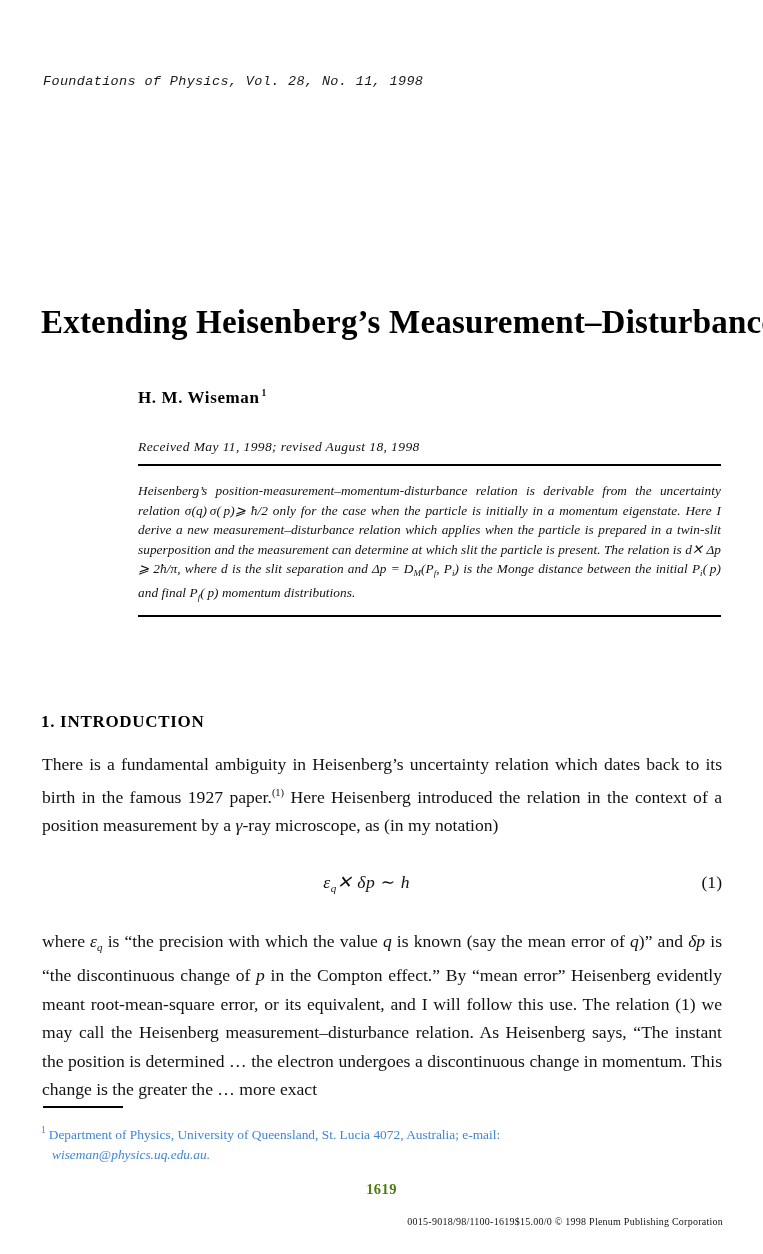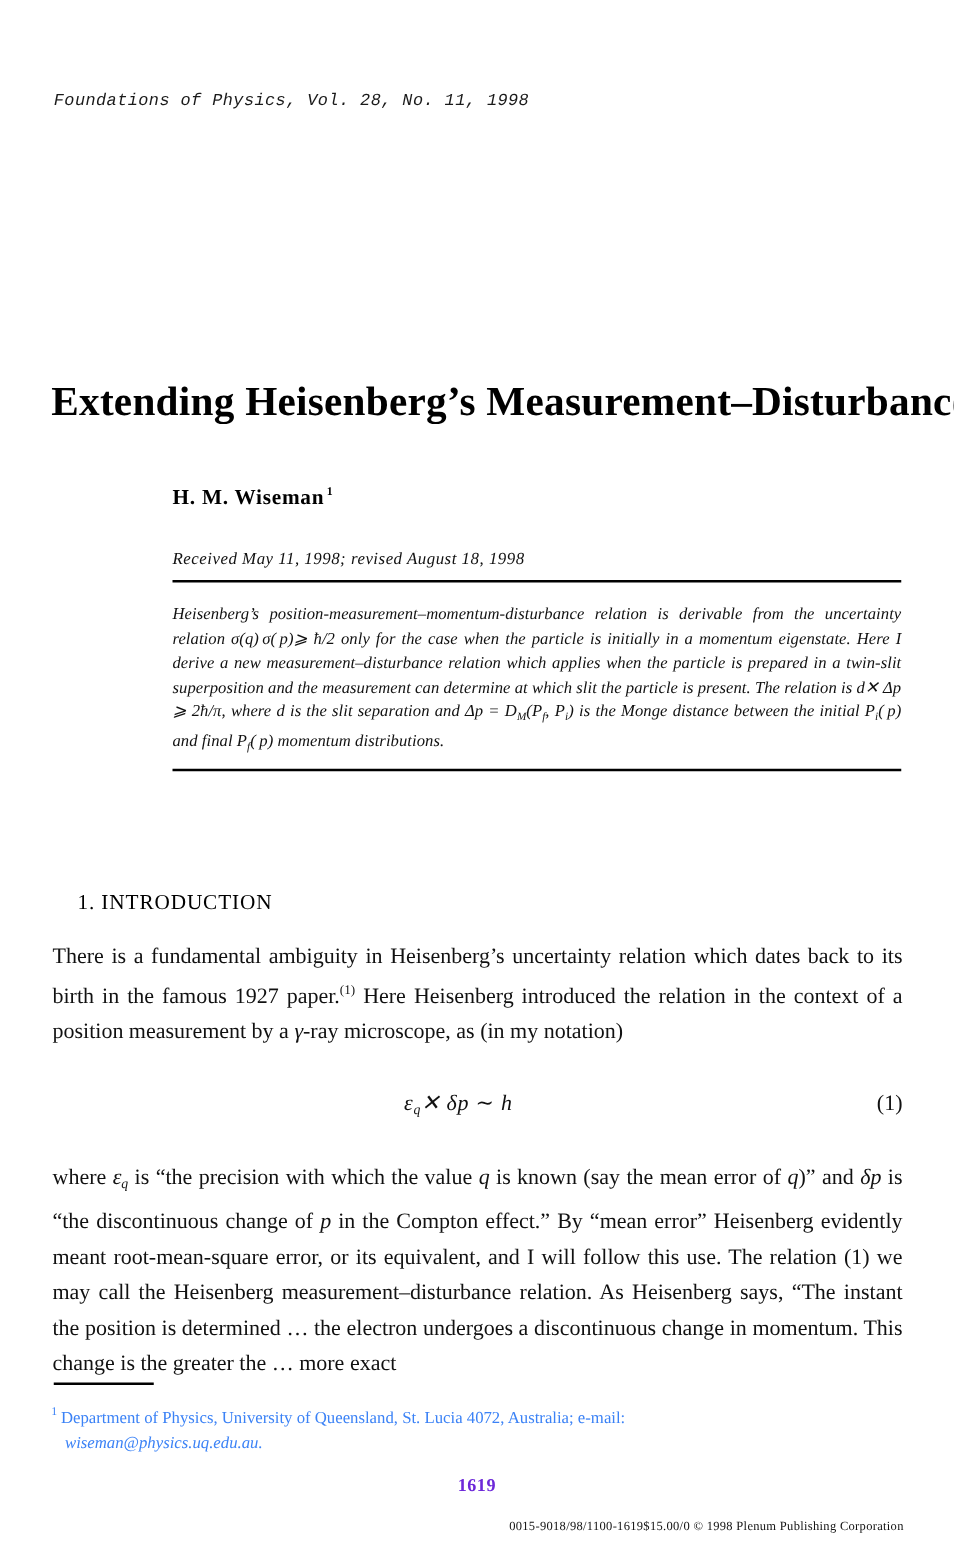--- a/index.html
+++ b/index.html
@@ -96,25 +96,24 @@
   .abstract-text sub {
     font-size: 9px;
     vertical-align: -3px;
   }
 
   
   .section-head {
     position: absolute;
     left: 41px;
     top: 698px;
-    font-weight: normal;
+    font-weight: bold;
     font-size: 17px;
     letter-spacing: 0.7px;
     color: #000000;
-    margin-left: 21px;
   }
 
   
   .body-text {
     position: absolute;
     left: 42px;
     top: 750px;
     width: 680px;
     font-size: 17.6px;
     line-height: 28.6px;
@@ -200,21 +199,21 @@
   
   .folio {
     position: absolute;
     left: 0;
     top: 1181px;
     width: 763px;
     text-align: center;
     font-weight: bold;
     font-size: 14.5px;
     letter-spacing: 0.4px;
-    color: #6d28d9;
+    color: #4d7c0f;
   }
   .copyright {
     position: absolute;
     left: 0;
     top: 1216px;
     width: 723px;
     text-align: right;
     font-size: 10px;
     letter-spacing: 0.25px;
     color: #111111;

